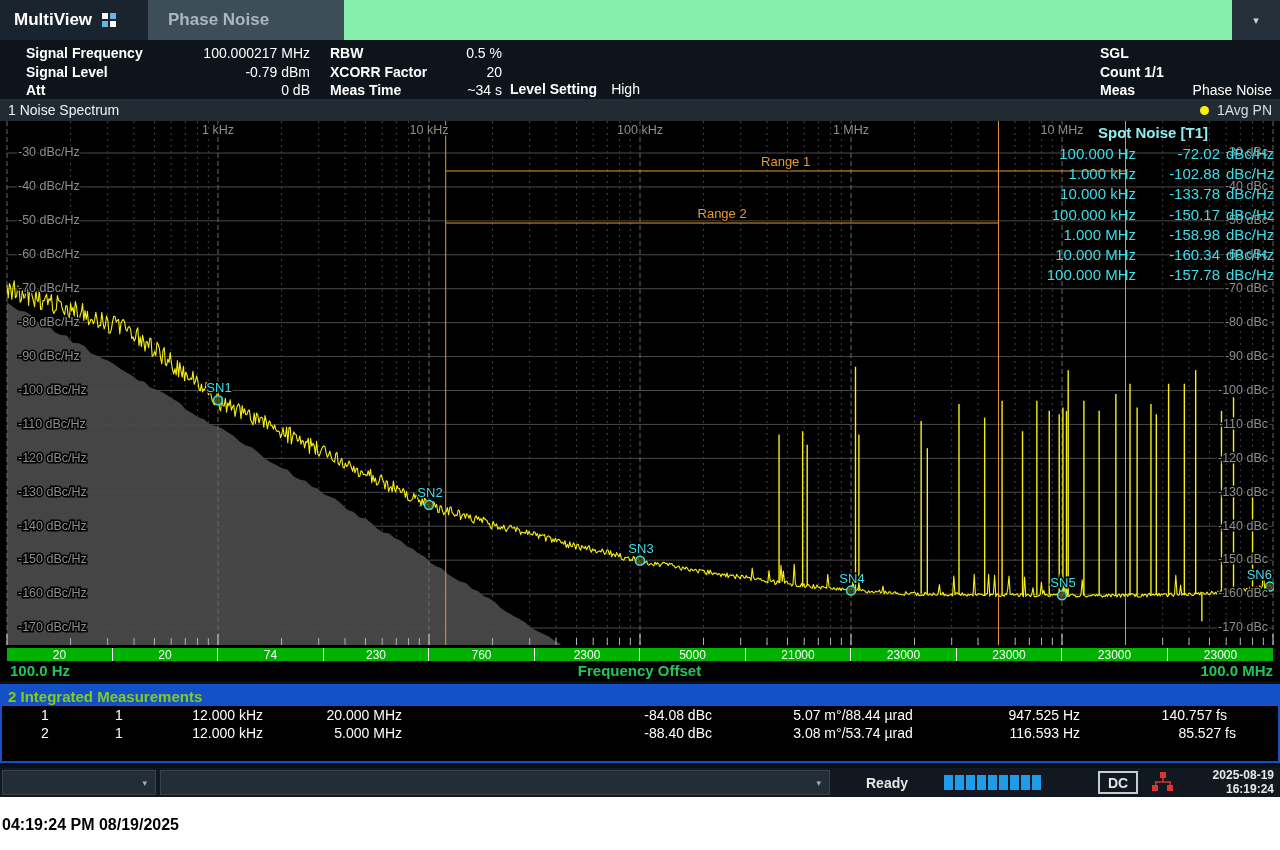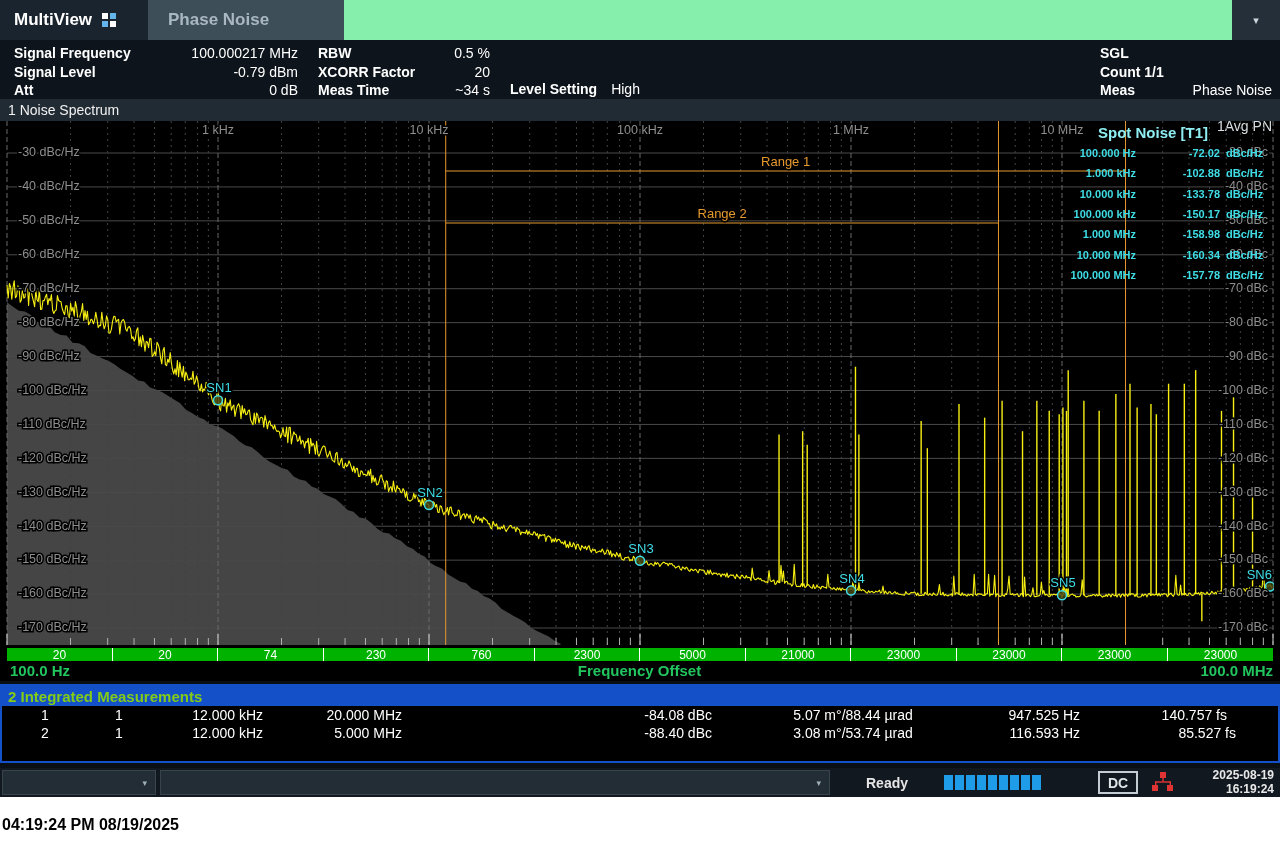--- a/index.html
+++ b/index.html
@@ -18,51 +18,51 @@
   .mvicon .q2{left:8px;top:0;background:#62b4ea;}
   .mvicon .q3{left:0;top:8px;background:#62b4ea;}
   .mvicon .q4{left:8px;top:8px;background:#fff;}
   .tab-pn{position:absolute;left:148px;top:0;height:40px;width:196px;background:#3e4e59;color:#a9b7c0;
           font-size:17px;font-weight:bold;display:flex;align-items:center;padding-left:20px;box-sizing:border-box;}
   .cornerbox{position:absolute;right:0;top:0;width:48px;height:40px;background:#242f39;color:#cdd5da;
           display:flex;align-items:center;justify-content:center;font-size:11px;}
 
   
   .mheader{position:absolute;left:0;top:40px;width:1280px;height:59px;background:#0d141b;color:#fff;font-size:14px;}
-  .hcol{position:absolute;top:4px;}
+  .hcol{position:absolute;top:4px;margin-left:12px;}
   #hcol1{left:14px;width:284px;}
   #hcol2{left:318px;width:172px;}
   .hrow{display:flex;justify-content:space-between;align-items:center;height:18.5px;}
   .hlabel{font-weight:bold;}
   .lvlset{position:absolute;left:510px;top:41px;height:18px;display:flex;gap:14px;align-items:flex-start;}
   .hright{position:absolute;left:1100px;top:4px;width:172px;}
   .hright .hrow{justify-content:flex-start;}
   .hright .hrow.spread{justify-content:space-between;}
 
   
   .win1{position:absolute;left:0;top:99px;width:1280px;height:582px;background:#000;}
   .win1title{position:absolute;left:0;top:0;width:1280px;height:22px;background:#212b34;color:#f2f2f2;
              font-size:14px;display:flex;align-items:center;padding-left:8px;box-sizing:border-box;}
-  .legend{position:absolute;right:8px;top:0;height:22px;display:flex;align-items:center;gap:19px;color:#d8dde0;font-size:14px;flex-direction:column;}
+  .legend{position:absolute;right:8px;top:0;height:22px;display:flex;align-items:center;gap:8px;color:#d8dde0;font-size:14px;}
   .ldot{width:9px;height:9px;border-radius:50%;background:#f7ef12;display:inline-block;}
   .chartwrap{position:absolute;left:6px;top:22px;width:1268px;height:558px;}
   svg.plot{position:absolute;left:0;top:0;display:block;font-family:"Liberation Sans",sans-serif;}
   .greenbar{position:absolute;left:0;top:527px;width:1267px;height:13px;}
   .gseg{position:absolute;top:0;height:13px;box-sizing:border-box;border-right:1px solid #fff;
         color:#fff;font-size:12px;display:flex;align-items:center;justify-content:center;}
   .gseg:last-child{border-right:none;}
   .axisfooter{position:absolute;left:0;top:541px;width:1267px;height:17px;color:#22c55e;font-size:15px;font-weight:700;}
   .axisfooter .fstart{position:absolute;left:4px;top:0;}
   .axisfooter .fcenter{position:absolute;left:0;width:100%;text-align:center;top:0;}
   .axisfooter .fstop{position:absolute;right:0;top:0;}
 
   
   .spottable{position:absolute;left:1020px;top:1px;width:254px;color:#3fdde6;z-index:5;}
   .spottitle{height:21px;text-align:center;font-size:15px;font-weight:bold;color:#8feef2;line-height:21px;}
-  .spotrow{display:flex;height:20.3px;align-items:center;font-size:11px;font-weight:700;}
+  .spotrow{display:flex;height:20.3px;align-items:center;font-size:15px;font-weight:400;}
   .sfreq{width:110px;text-align:right;}
   .sval{width:84px;text-align:right;}
   .sunit{width:54px;text-align:left;padding-left:6px;}
 
   
   .win2{position:absolute;left:0;top:684px;width:1280px;height:79px;border:2px solid #1450c8;
         box-sizing:border-box;background:#000;}
   .win2title{height:20px;background:#1450c8;color:#84cc16;font-size:15px;font-weight:600;
              display:flex;align-items:center;padding-left:6px;}
   .ithead{display:grid;grid-template-columns:86px 62px 139px 139px 172px 138px 230px 126px 184px;

